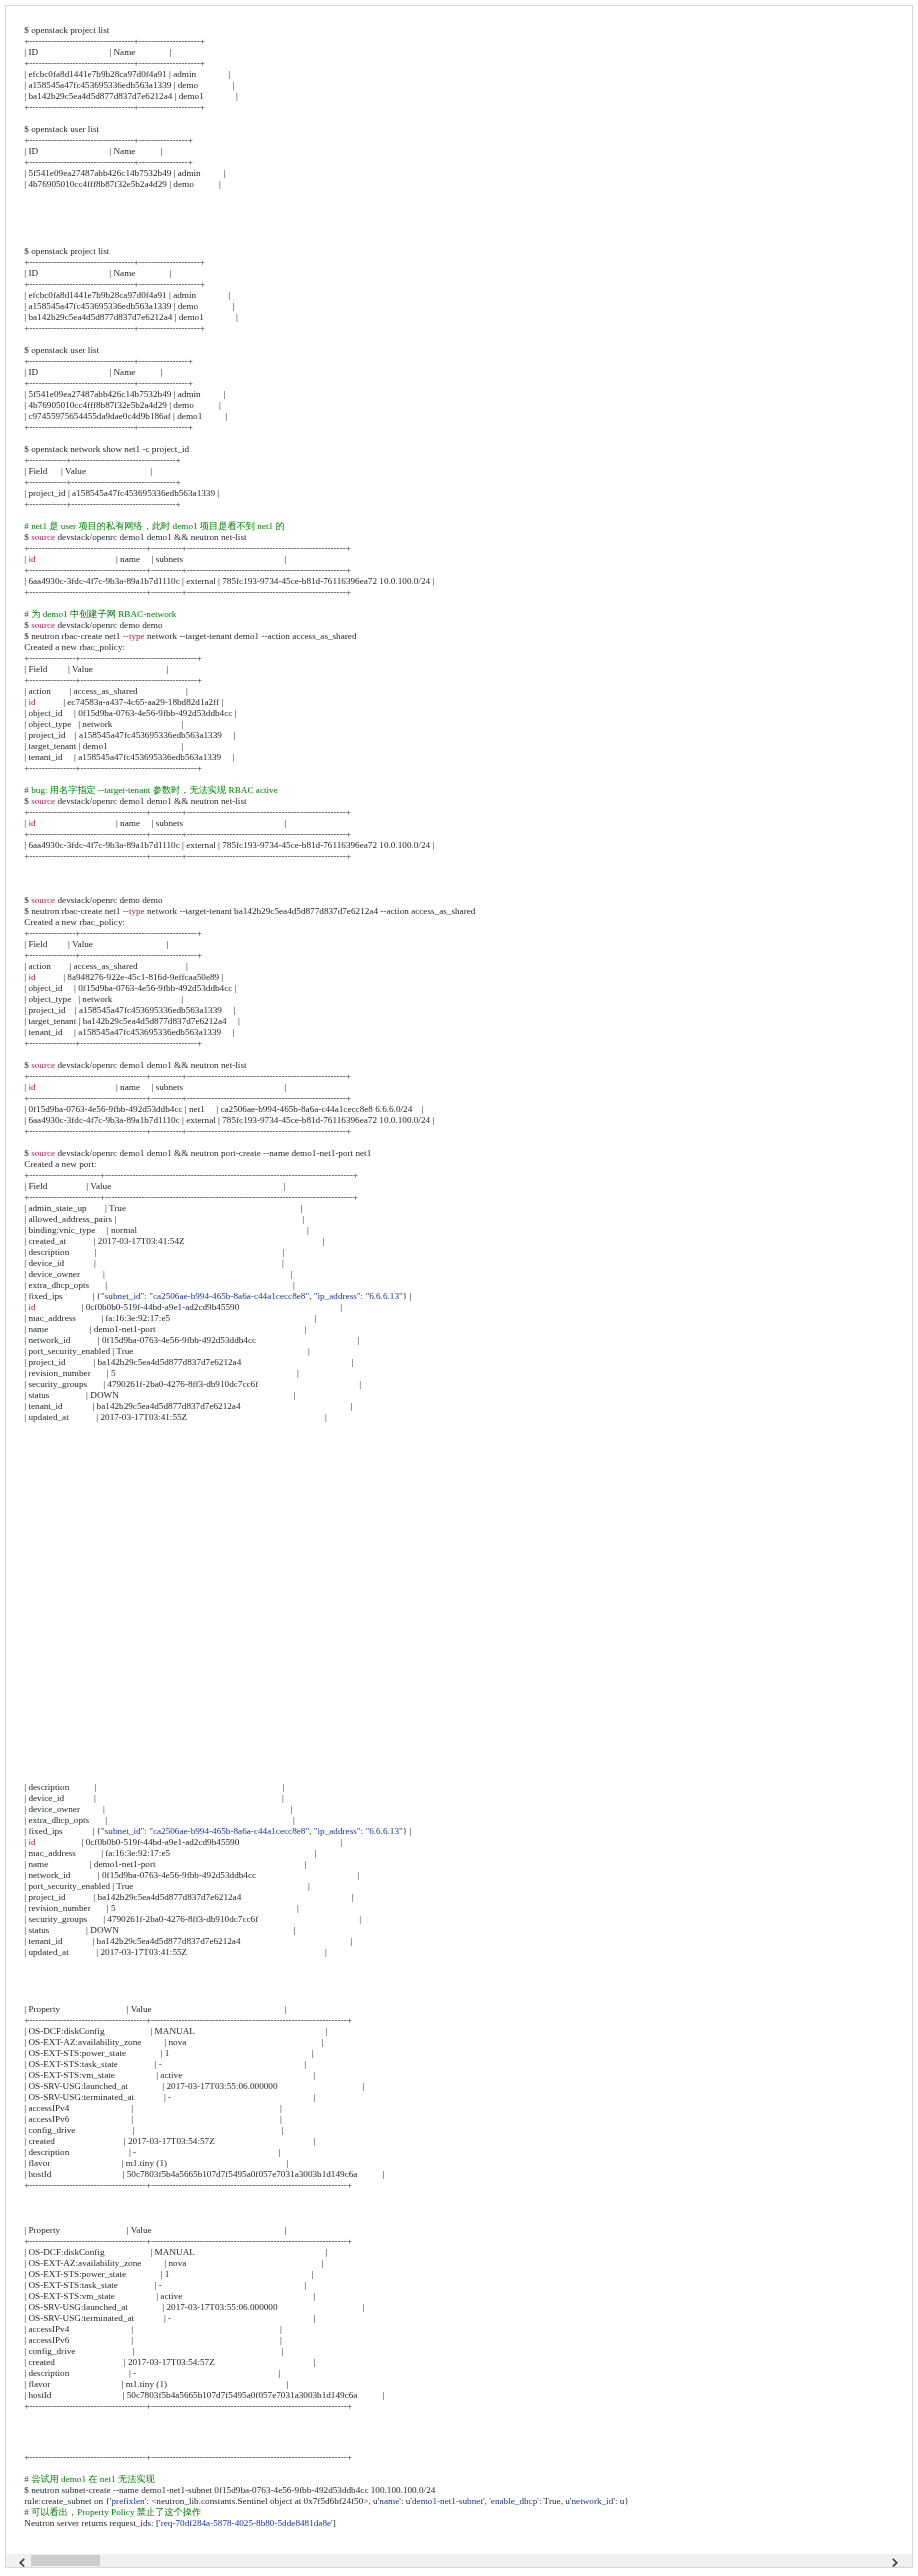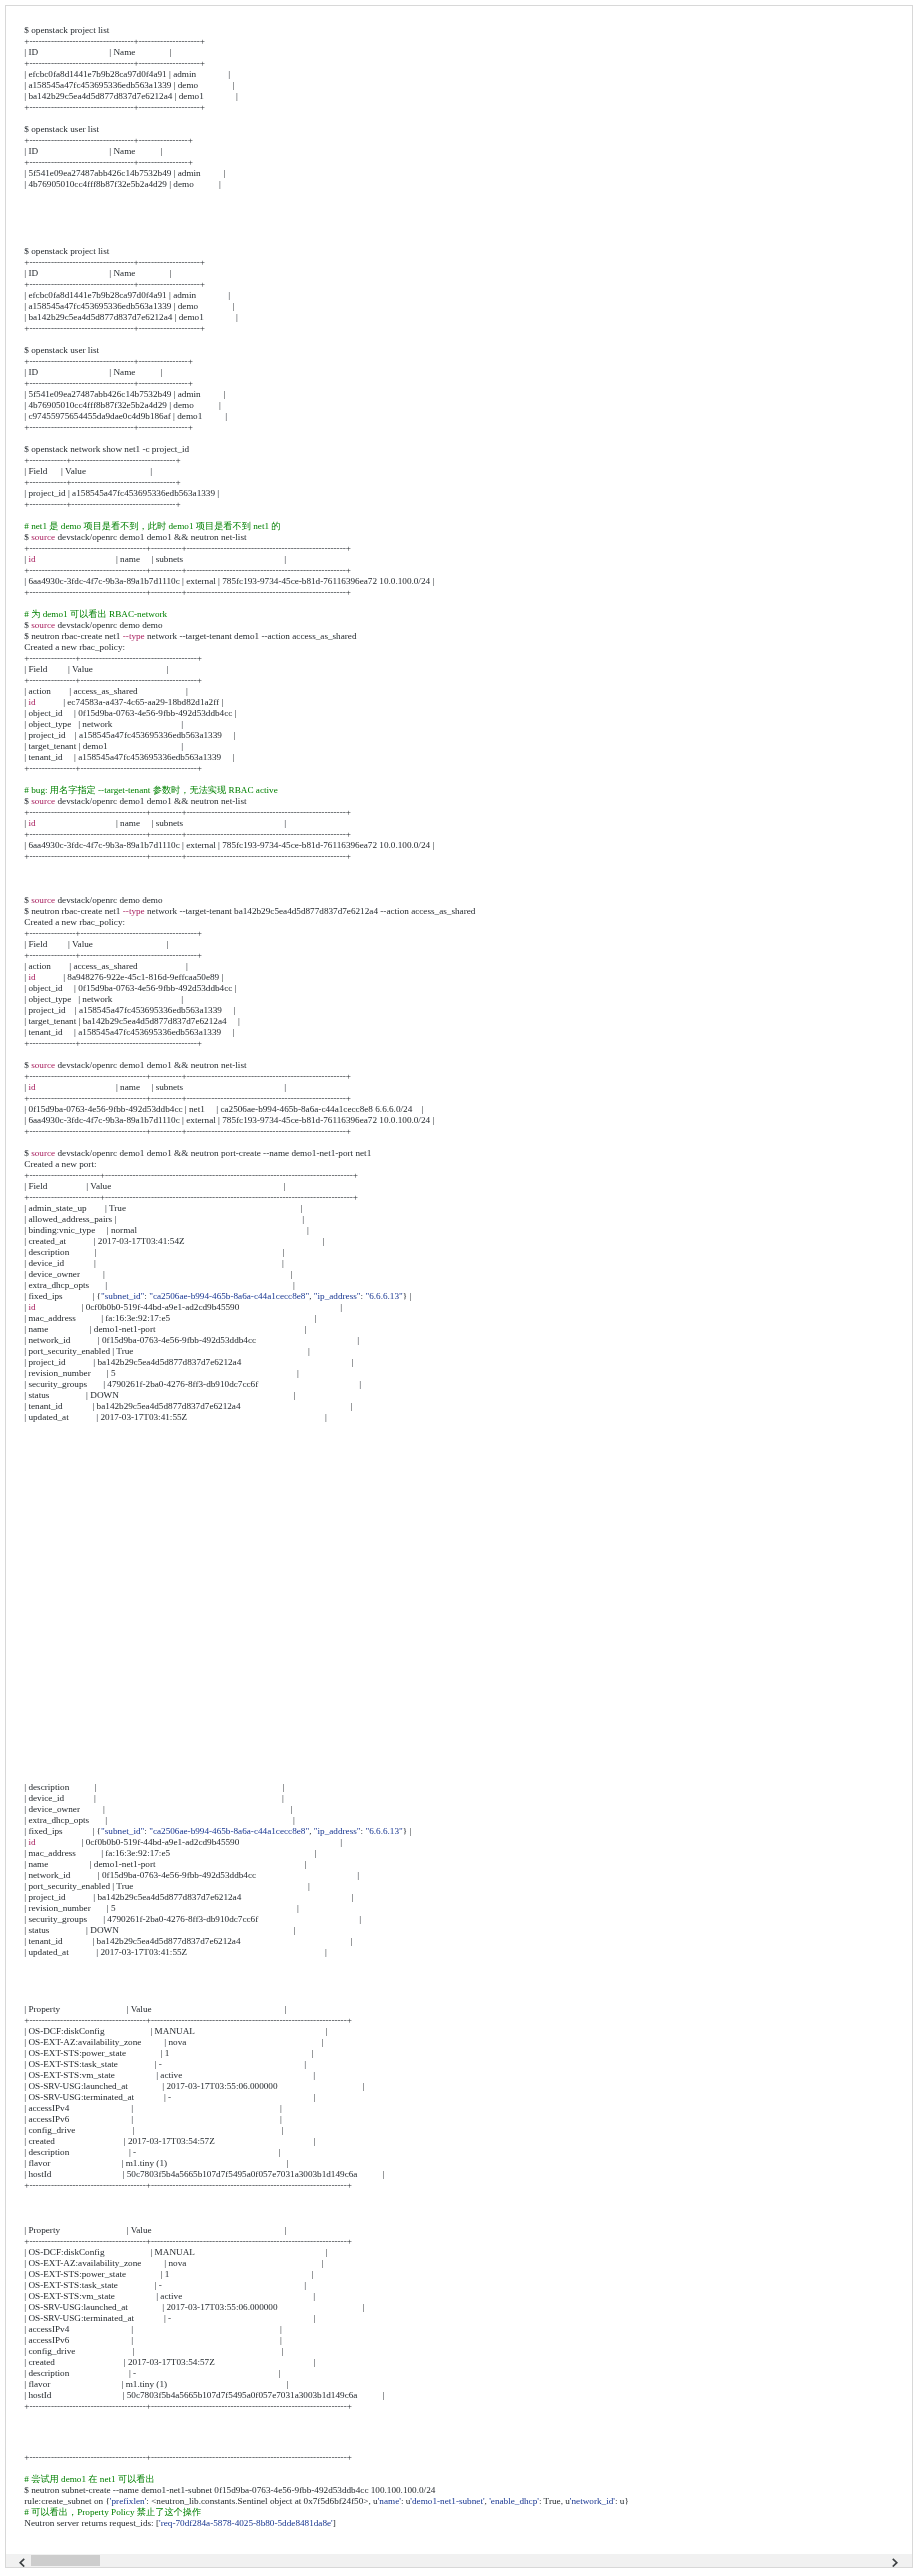--- a/index.html
+++ b/index.html
@@ -64,29 +64,29 @@
 | c97455975654455da9dae0c4d9b186af | demo1          |
 +----------------------------------+----------------+
 
 $ openstack network show net1 -c project_id
 +------------+----------------------------------+
 | Field      | Value                            |
 +------------+----------------------------------+
 | project_id | a158545a47fc453695336edb563a1339 |
 +------------+----------------------------------+
 
-<span class="c"># net1 是 demo 项目是看不到，此时 demo1 项目是看不到 net1 的</span>
+<span class="c"># net1 是 user 项目的私有网络，此时 demo1 项目是看不到 net1 的</span>
 $ <span class="k">source</span> devstack/openrc demo1 demo1 &amp;&amp; neutron net-list
 +--------------------------------------+----------+----------------------------------------------------+
 | <span class="k">id</span>                                   | name     | subnets                                            |
 +--------------------------------------+----------+----------------------------------------------------+
 | 6aa4930c-3fdc-4f7c-9b3a-89a1b7d1110c | external | 785fc193-9734-45ce-b81d-76116396ea72 10.0.100.0/24 |
 +--------------------------------------+----------+----------------------------------------------------+
 
-<span class="c"># 为 demo1 可以看出 RBAC-network</span>
+<span class="c"># 为 demo1 中创建子网 RBAC-network</span>
 $ <span class="k">source</span> devstack/openrc demo demo
 $ neutron rbac-create net1 <span class="k">--type</span> network --target-tenant demo1 --action access_as_shared
 Created a new rbac_policy:
 +---------------+--------------------------------------+
 | Field         | Value                                |
 +---------------+--------------------------------------+
 | action        | access_as_shared                     |
 | <span class="k">id</span>            | ec74583a-a437-4c65-aa29-18bd82d1a2ff |
 | object_id     | 0f15d9ba-0763-4e56-9fbb-492d53ddb4cc |
 | object_type   | network                              |
@@ -206,21 +206,21 @@
 | config_drive                         |                                                                |
 | created                              | 2017-03-17T03:54:57Z                                           |
 | description                          | -                                                              |
 | flavor                               | m1.tiny (1)                                                    |
 | hostId                               | 50c7803f5b4a5665b107d7f5495a0f057e7031a3003b1d149c6a           |
 +--------------------------------------+----------------------------------------------------------------+</pre>
         </div>
         <div class="panel" style="top: 2438px; height: 110px;">
           <pre class="code">+--------------------------------------+----------------------------------------------------------------+
 
-<span class="c"># 尝试用 demo1 在 net1 可以看出</span>
+<span class="c"># 尝试用 demo1 在 net1 无法实现</span>
 $ neutron subnet-create --name demo1-net1-subnet 0f15d9ba-0763-4e56-9fbb-492d53ddb4cc 100.100.100.0/24
 rule:create_subnet on {<span class="s">'prefixlen'</span>: &lt;neutron_lib.constants.Sentinel object at 0x7f5d6bf24f50&gt;, u<span class="s">'name'</span>: u<span class="s">'demo1-net1-subnet'</span>, <span class="s">'enable_dhcp'</span>: True, u<span class="s">'network_id'</span>: u}
 <span class="c"># 可以看出，Property Policy 禁止了这个操作</span>
 Neutron server returns request_ids: [<span class="s">'req-70df284a-5878-4025-8b80-5dde8481da8e'</span>]</pre>
         </div>
       </div>
     <div class="sbar">
       <div class="sarrow left"><svg width="8" height="9.4" viewBox="0 0 11 13">
             <path d="M8.6 1.2 L3.0 6.5 L8.6 11.8" fill="none" stroke="#3c4043" stroke-width="2.3" stroke-linecap="butt" stroke-linejoin="miter"></path>
           </svg></div>

